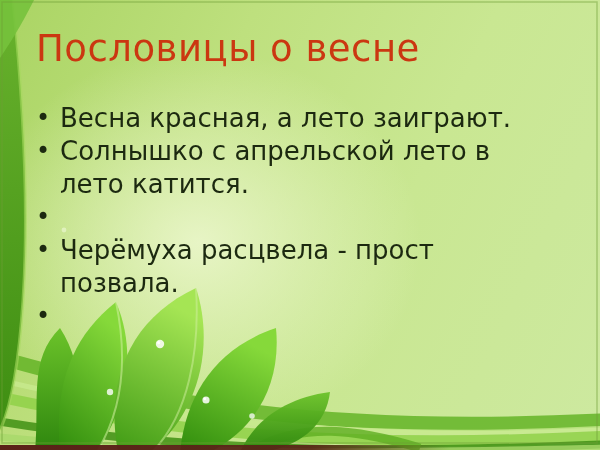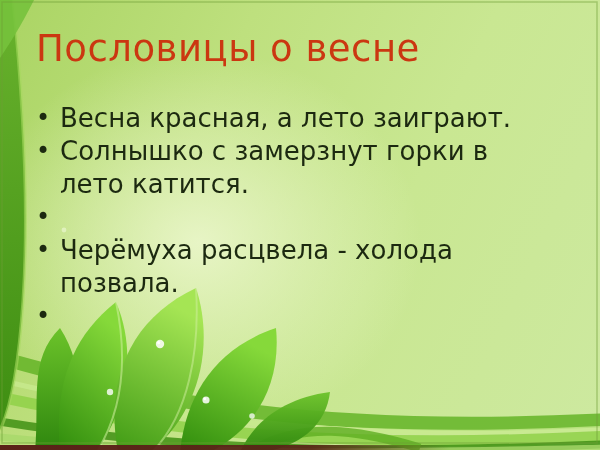--- a/index.html
+++ b/index.html
@@ -99,29 +99,29 @@
 
   <div class="content">
     <h1 class="title">Пословицы о весне</h1>
     <ul class="bullets">
       <li>
         <span class="marker">•</span>
         <span class="bullet-text">Весна красная, а лето заиграют.</span>
       </li>
       <li>
         <span class="marker">•</span>
-        <span class="bullet-text">Солнышко с замерзнут горки в
+        <span class="bullet-text">Солнышко с апрельской лето в
 лето катится.</span>
       </li>
       <li>
         <span class="marker">•</span>
       </li>
       <li>
         <span class="marker">•</span>
-        <span class="bullet-text">Черёмуха расцвела - холода
+        <span class="bullet-text">Черёмуха расцвела - прост
 позвала.</span>
       </li>
       <li>
         <span class="marker">•</span>
       </li>
     </ul>
   </div>
 </div>
 
 </body></html>

